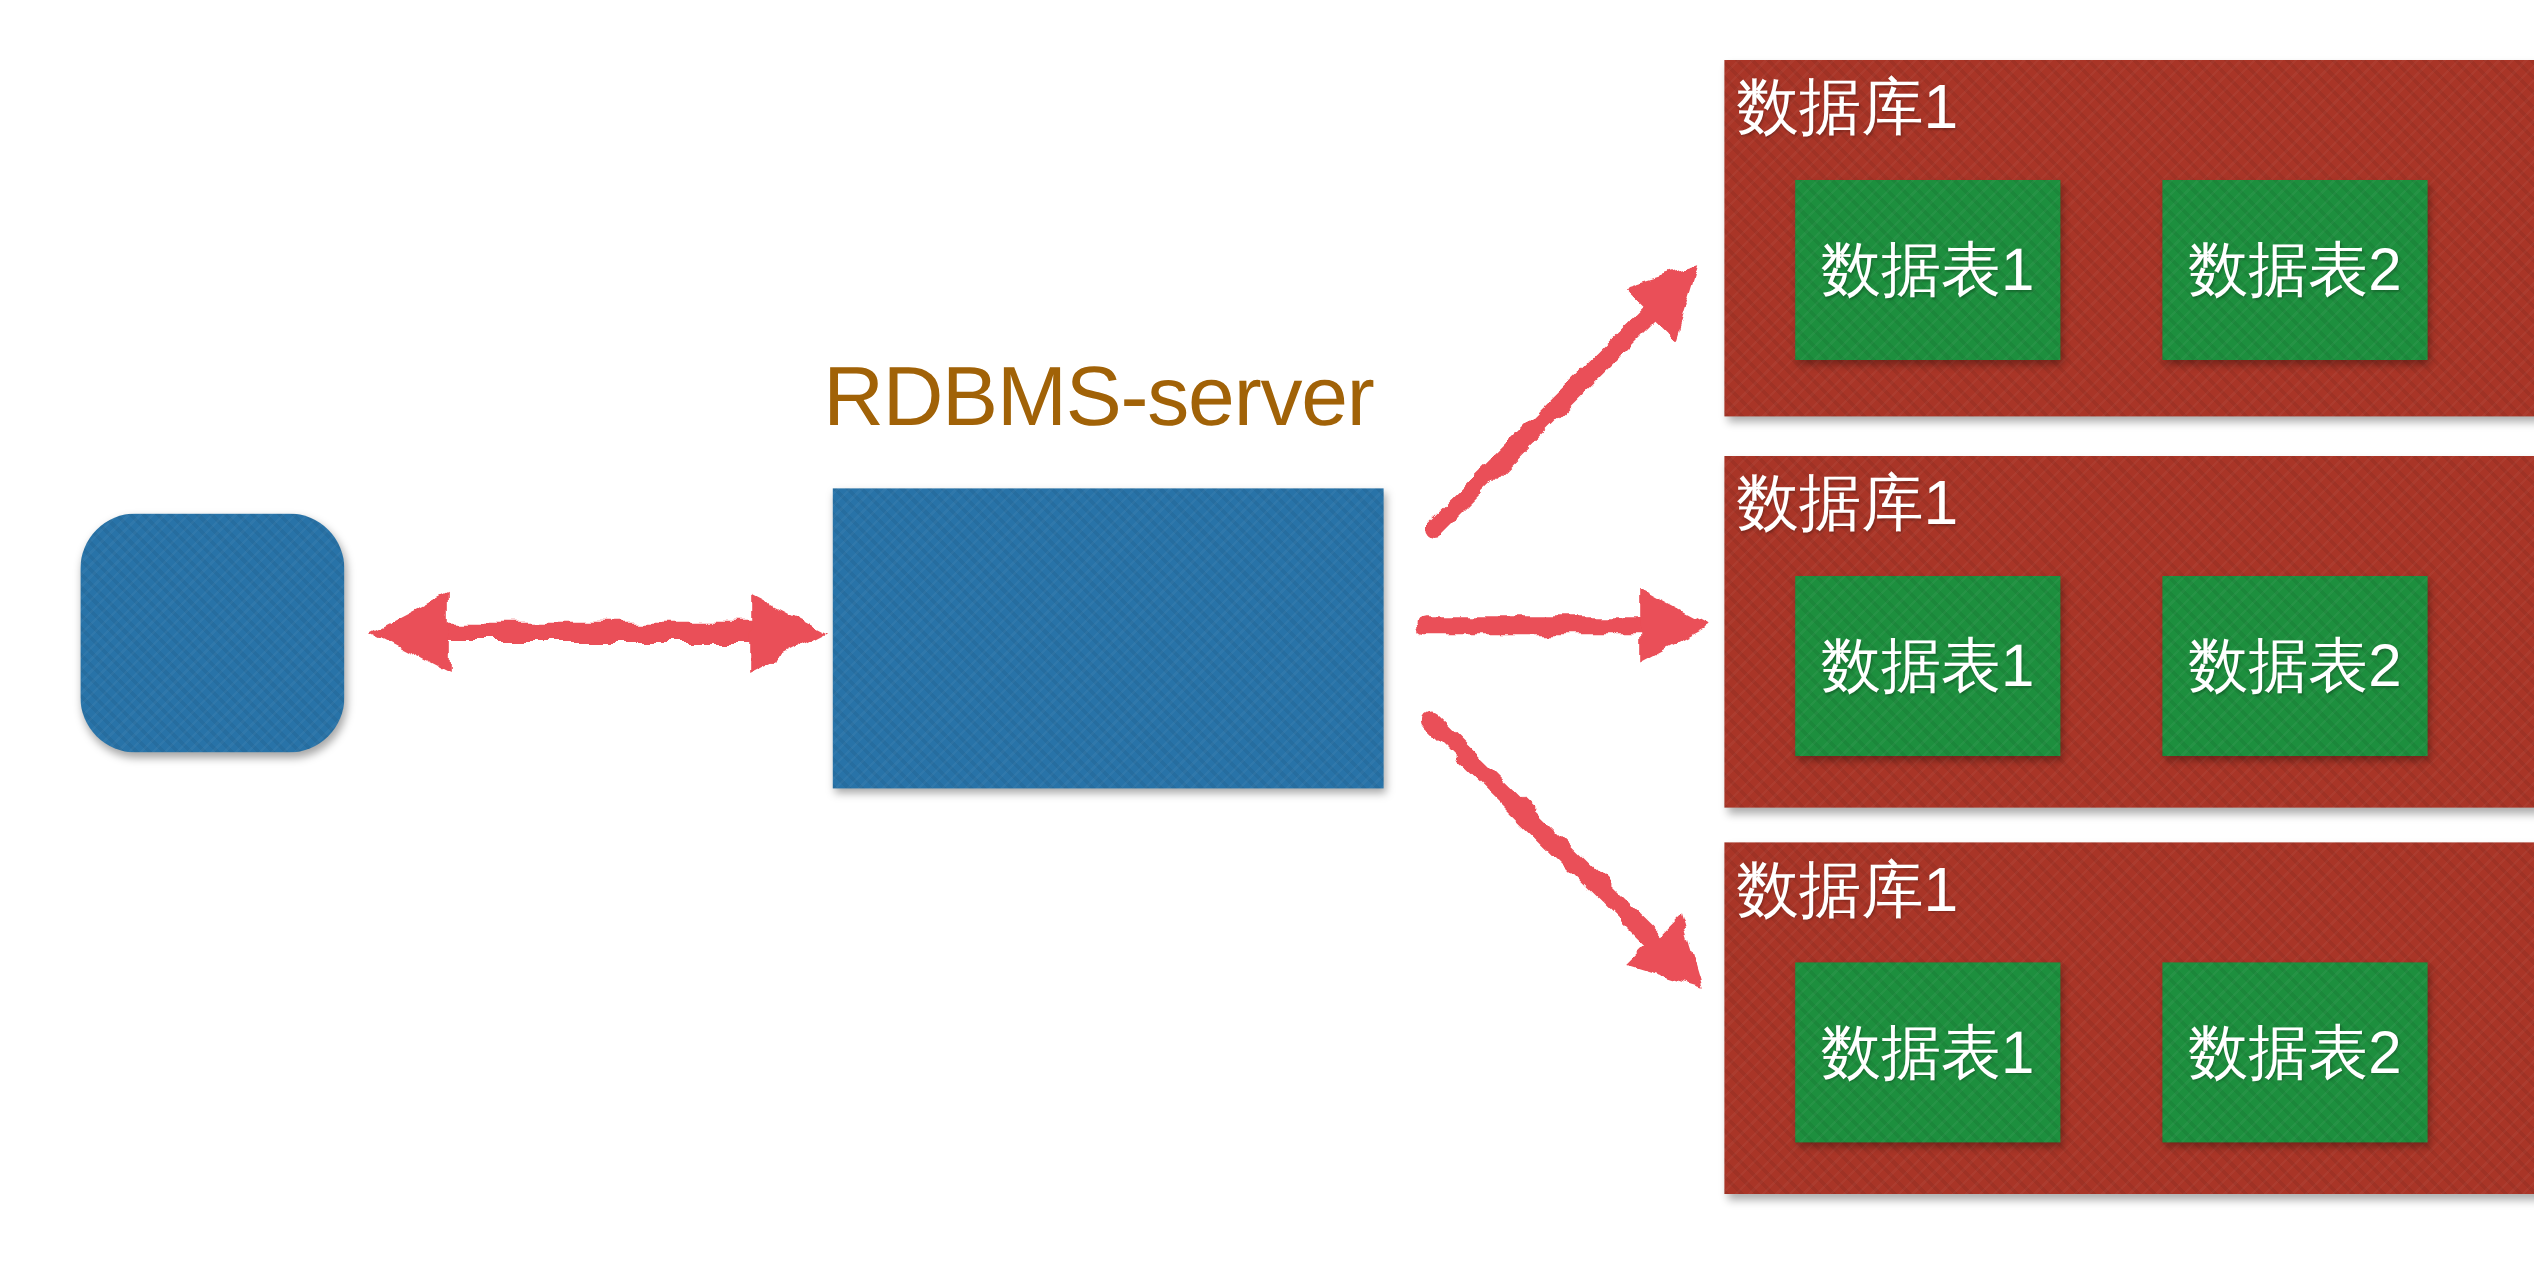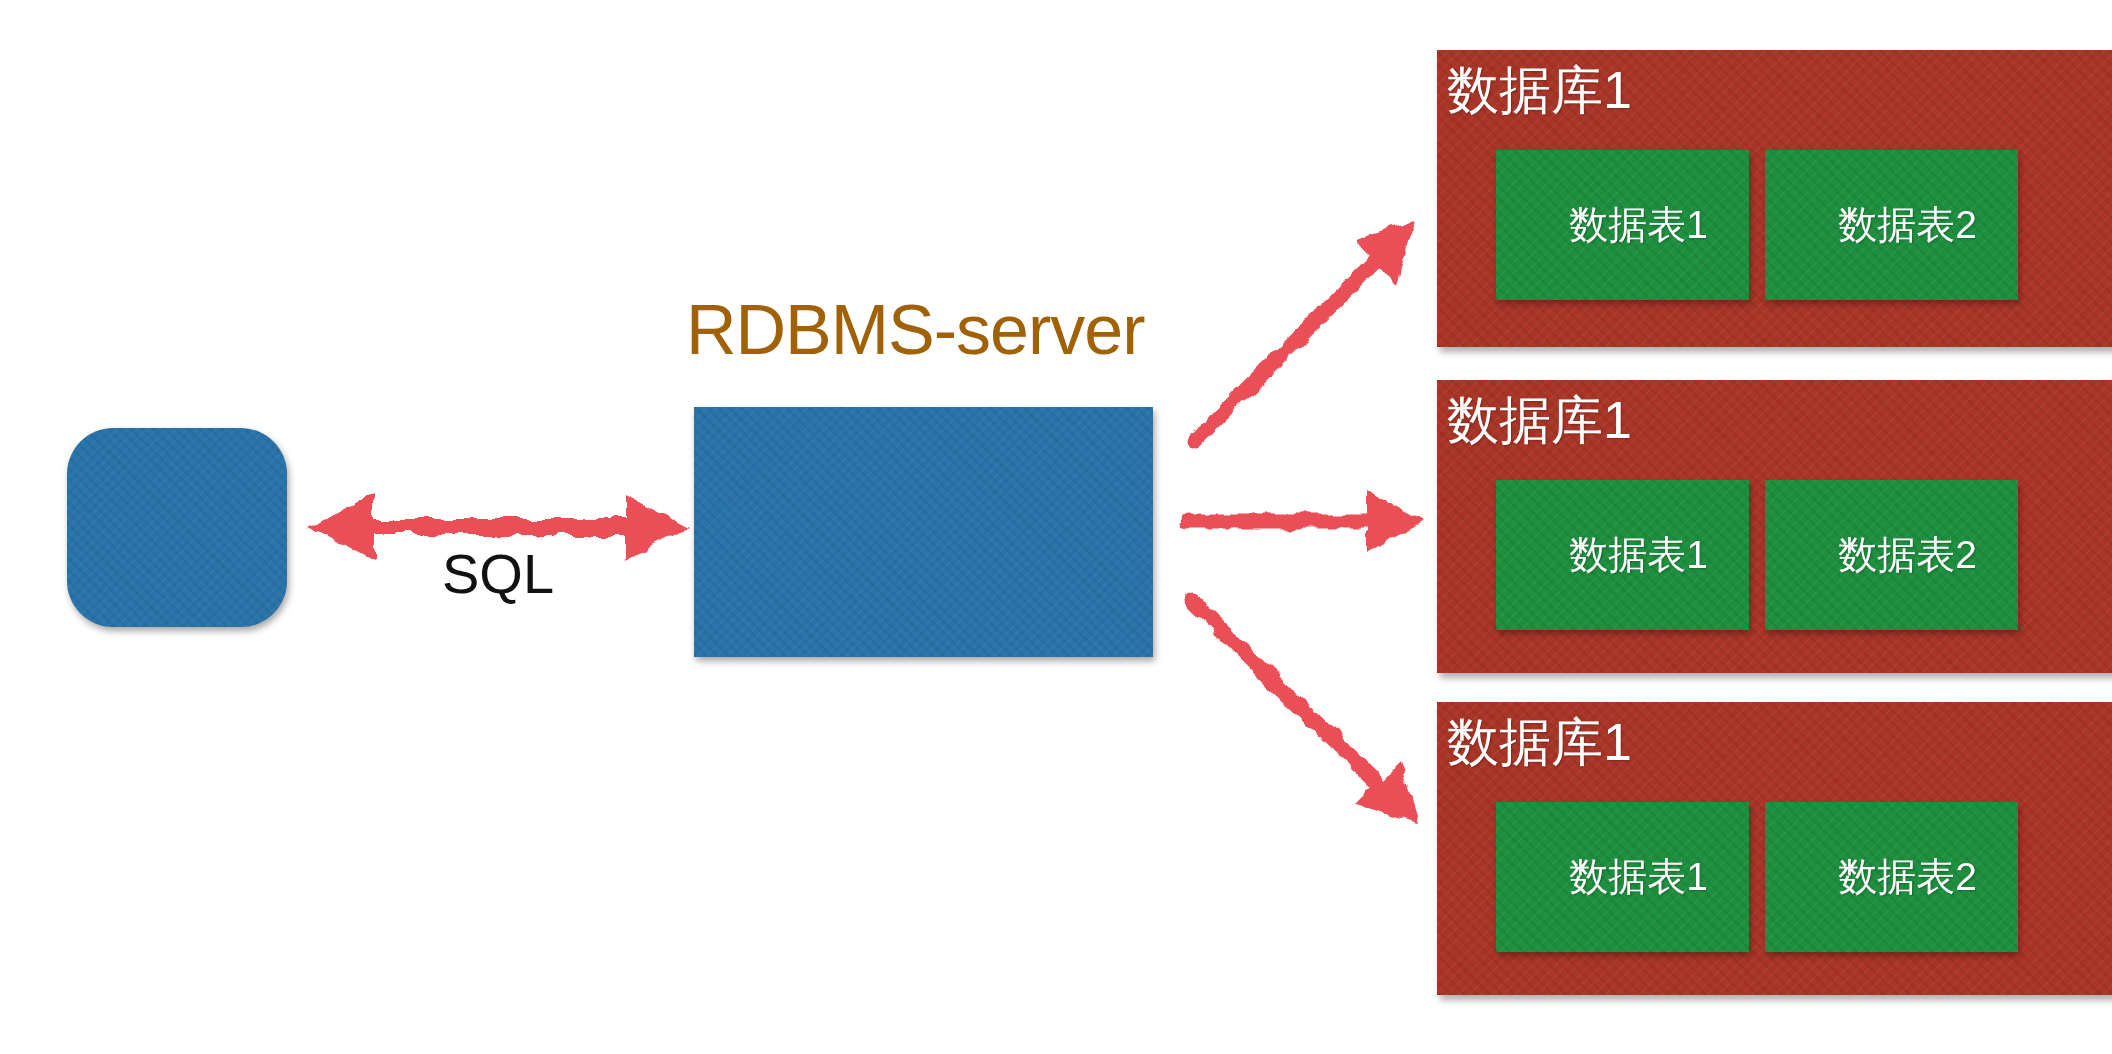--- a/index.html
+++ b/index.html
@@ -38,43 +38,41 @@
   .db2{top:380px;height:293px;}
   .db3{top:702px;height:293px;}
   .db-label{
     position:absolute;left:10px;top:12px;color:#ffffff;font-size:52px;line-height:1.1;
     font-weight:400;white-space:nowrap;text-shadow:1px 1px 2px rgba(0,0,0,0.25);
   }
   .table{
     position:absolute;top:100px;width:221px;height:150px;background:#1d8f3e;
     box-shadow:2px 4px 6px rgba(0,0,0,0.3);
     display:flex;align-items:center;justify-content:center;
-    color:#ffffff;font-size:39px;white-space:nowrap;
+    color:#ffffff;font-size:50px;white-space:nowrap;
     text-shadow:1px 1px 2px rgba(0,0,0,0.25);
     background-image:
       repeating-linear-gradient(45deg, rgba(0,0,0,0.06) 0 3px, rgba(0,0,0,0) 3px 9px),
       repeating-linear-gradient(-45deg, rgba(255,255,255,0.04) 0 2px, rgba(255,255,255,0) 2px 8px);
-    padding-left: 32px;
   }
   .table-1{left:59px;}
-  .table-2{left:328px;}
+  .table-2{left:365px;}
   
   .arrow-layer{position:absolute;left:0;top:0;width:2112px;height:1054px;pointer-events:none;}
 </style>
 </head>
 <body>
 
 <div class="canvas">
 
   <div class="blue-node client-box" style="background-color: rgb(40, 115, 168);"></div>
 
   <div class="node-label server-label" style="color: #a16207;">RDBMS-server</div>
   <div class="blue-node server-box" style="background-color: rgb(40, 115, 168);"></div>
 
-  <div class="node-label sql-label" style="color: rgb(17, 17, 17);">SQL</div>
 
   <div class="db db1" style="background-color: rgb(169, 53, 39);">
     <div class="db-label" style="color: rgb(255, 255, 255);">数据库1</div>
     <div class="table table-1" style="background-color: rgb(29, 143, 62);">数据表1</div>
     <div class="table table-2" style="background-color: rgb(29, 143, 62);">数据表2</div>
   </div>
 
   <div class="db db2" style="background-color: rgb(169, 53, 39);">
     <div class="db-label" style="color: rgb(255, 255, 255);">数据库1</div>
     <div class="table table-1" style="background-color: rgb(29, 143, 62);">数据表1</div>

